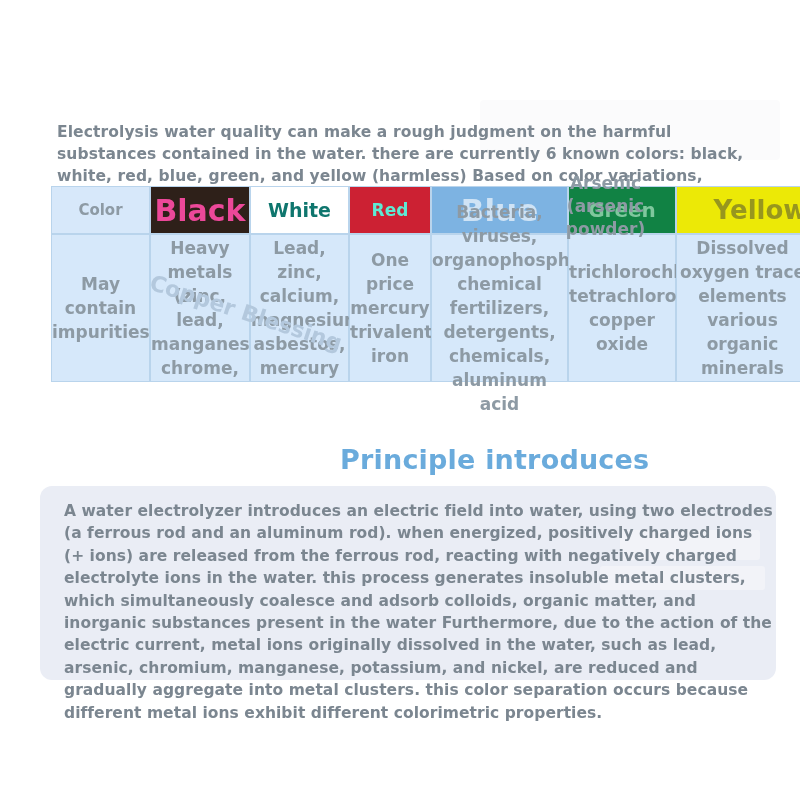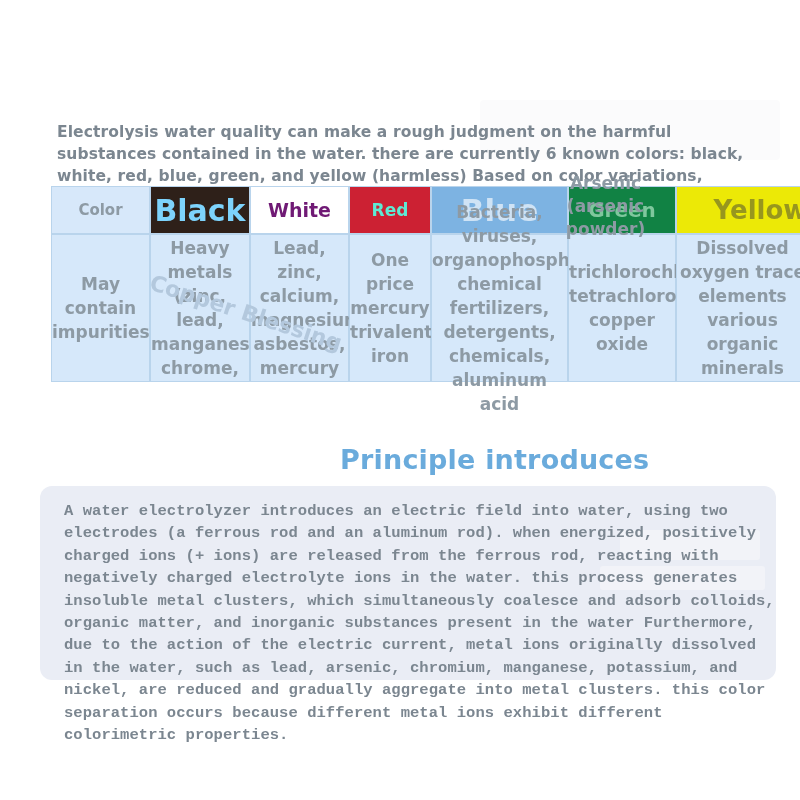--- a/index.html
+++ b/index.html
@@ -184,21 +184,20 @@
     position: absolute;
     left: 64px;
     top: 500px;
     width: 712px;
     font-size: 15.5px;
     font-weight: 700;
     line-height: 22.4px;
     color: #7b8690;
     z-index: 3;
     letter-spacing: 0.05px;
-    font-family: Liberation Mono, monospace;
   }
   
   .panel-ghost-a {
     position: absolute;
     left: 620px; top: 530px;
     width: 140px; height: 30px;
     background: #f2f3f8;
     border-radius: 3px;
     z-index: 2;
   }
@@ -218,22 +217,22 @@
 
   <div class="intro-ghost"></div>
 
   <div class="intro">Electrolysis water quality can make a rough judgment on the harmful substances contained in the water. there are currently 6 known colors: black, white, red, blue, green, and yellow (harmless) Based on color variations, analyze impurity content.</div>
 
   <div class="table-wrap">
     <table class="tbl">
       <thead>
         <tr>
           <th class="hdr hdr-color c-color" style="background: rgb(215, 232, 250); color: rgb(141, 154, 164);">Color</th>
-          <th class="hdr hdr-black c-black" style="background: rgb(46, 32, 25); color: #7dd3fc;">Black</th>
-          <th class="hdr hdr-white c-white" style="background: rgb(255, 255, 255); color: #701a75;">White</th>
+          <th class="hdr hdr-black c-black" style="background: rgb(46, 32, 25); color: #ec4899;">Black</th>
+          <th class="hdr hdr-white c-white" style="background: rgb(255, 255, 255); color: #0f766e;">White</th>
           <th class="hdr hdr-red c-red" style="background: rgb(204, 33, 51); color: #5eead4;">Red</th>
           <th class="hdr hdr-blue c-blue" style="background: rgb(125, 179, 226); color: rgb(207, 227, 245);">Blue</th>
           <th class="hdr hdr-green c-green" style="background: rgb(17, 130, 68); color: rgb(127, 199, 157);">Green</th>
           <th class="hdr hdr-yellow c-yellow" style="background: rgb(236, 233, 6); color: rgb(151, 150, 30); padding-left: 36px;">Yellow</th>
         </tr>
       </thead>
       <tbody>
         <tr class="bodyrow">
           <td class="c-color overflow-cell">
             <div class="cell-inner">May contain impurities</div>

